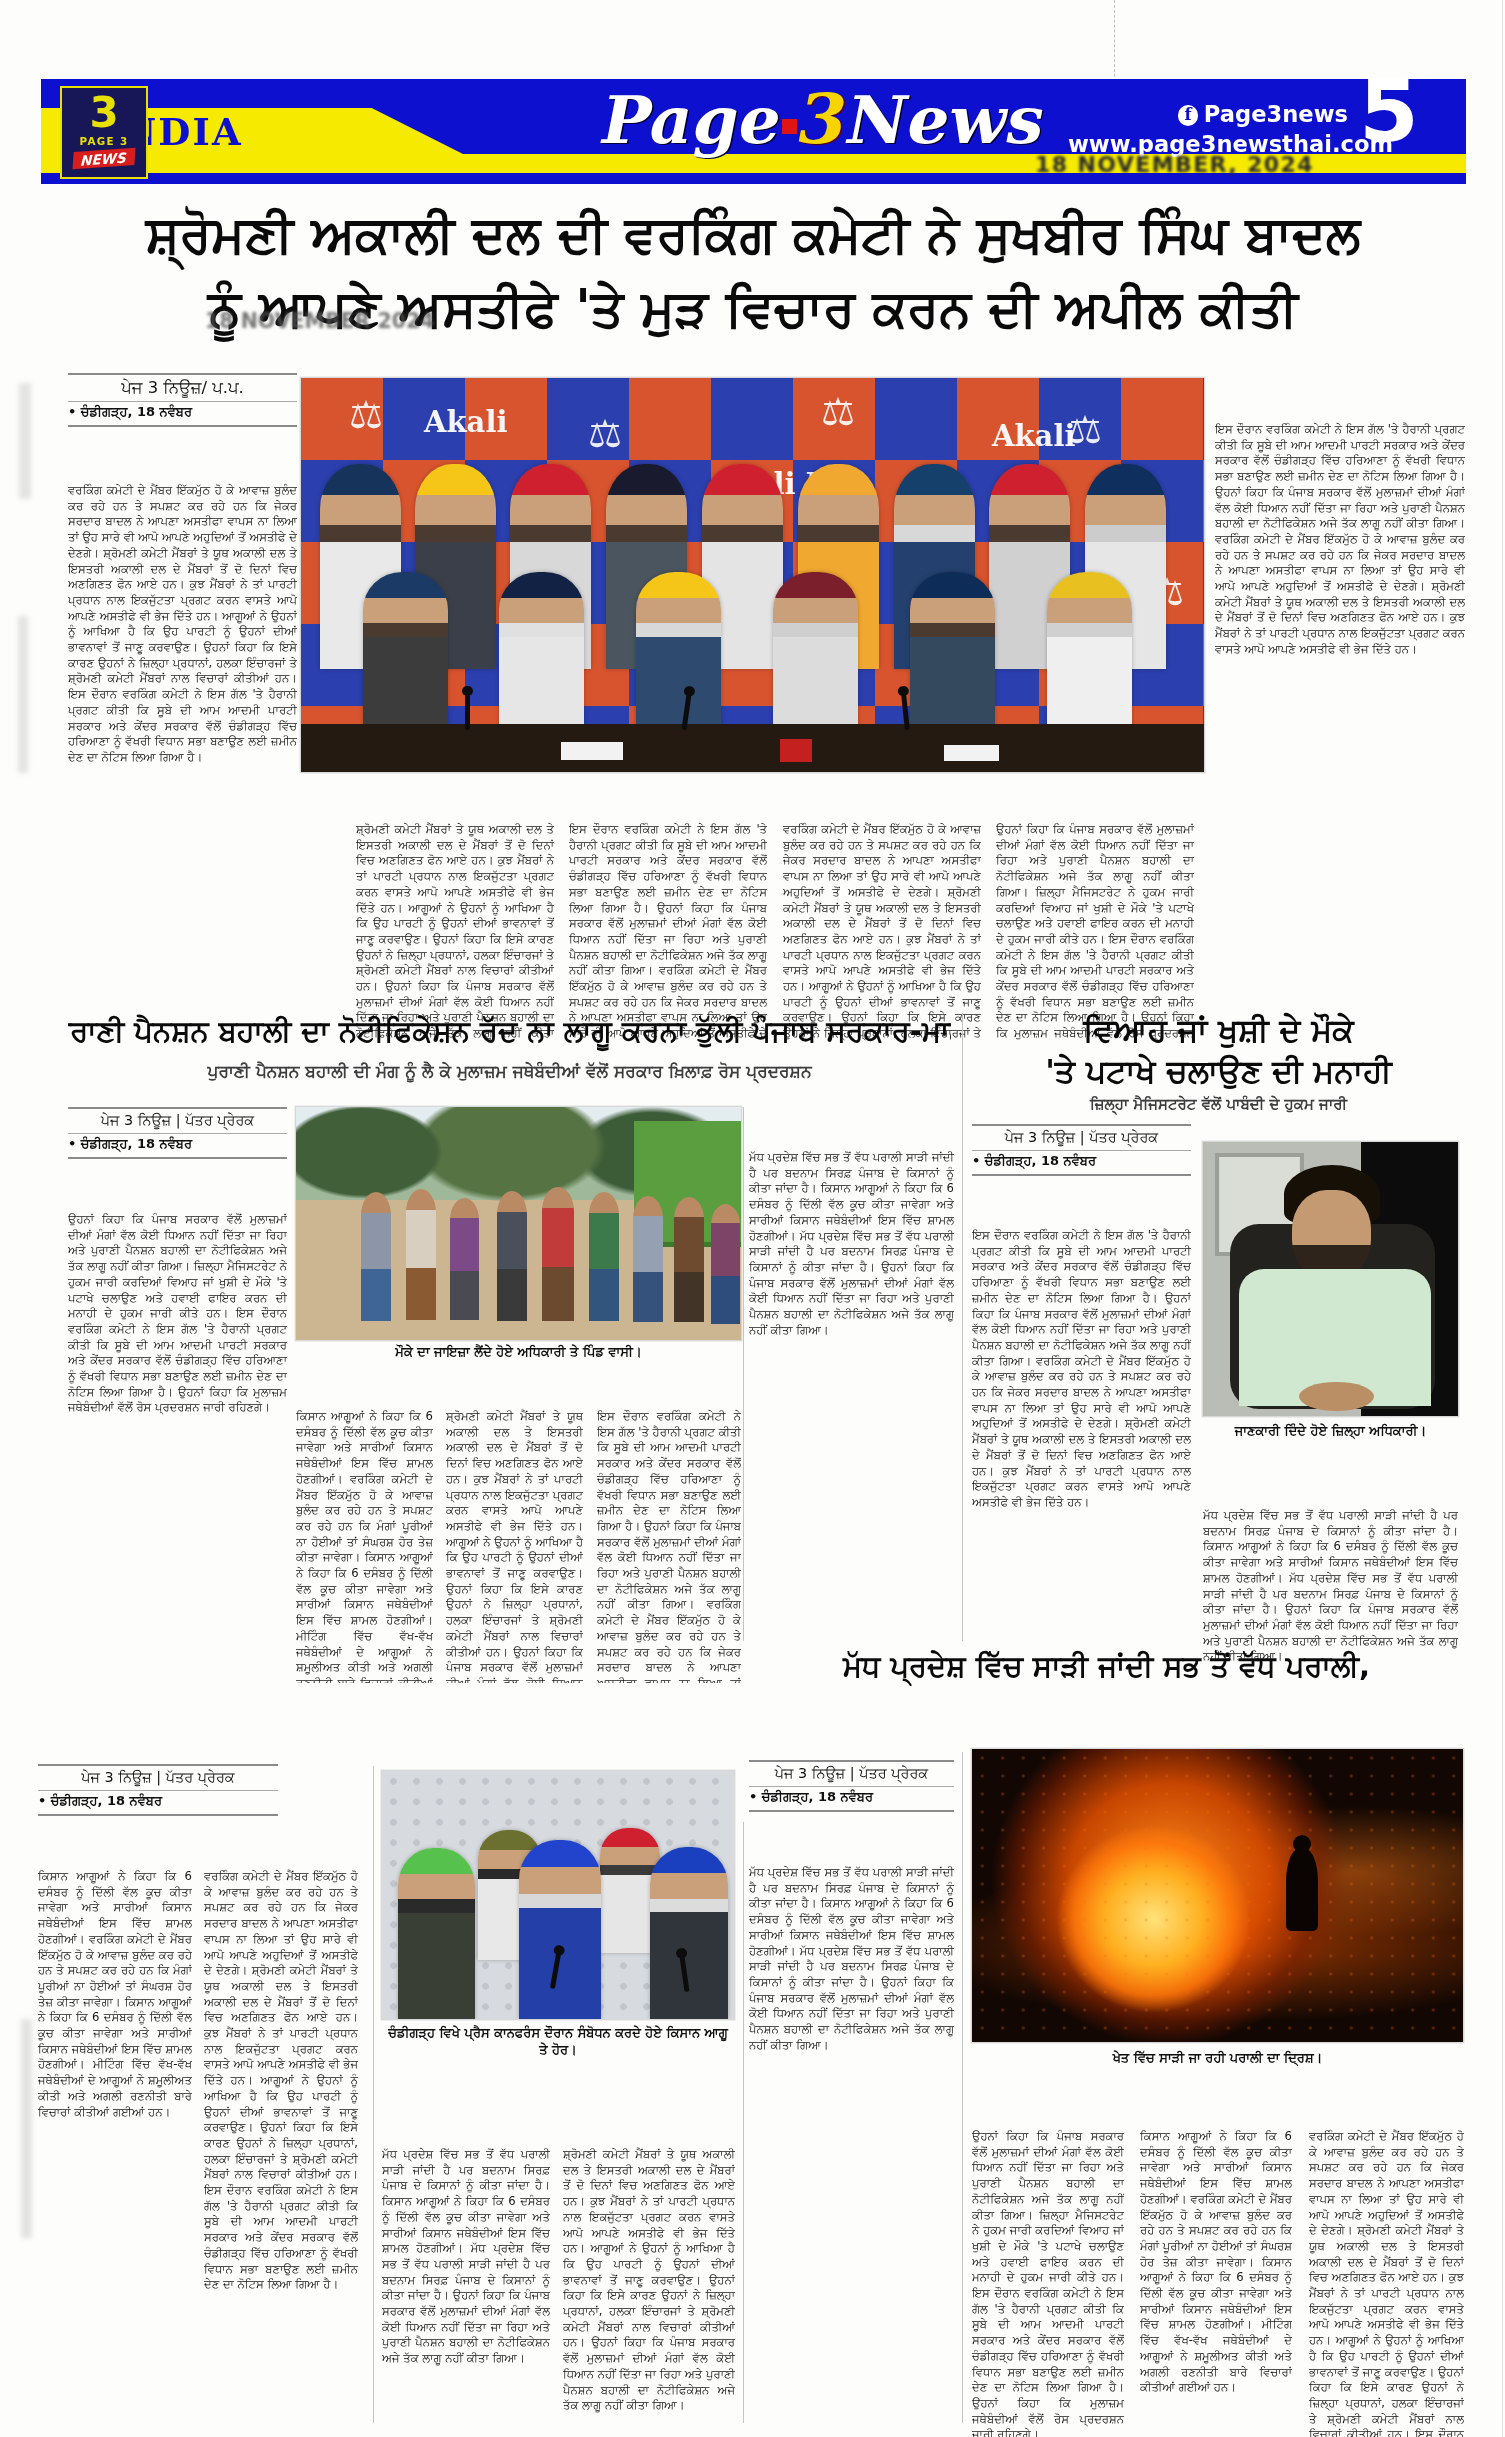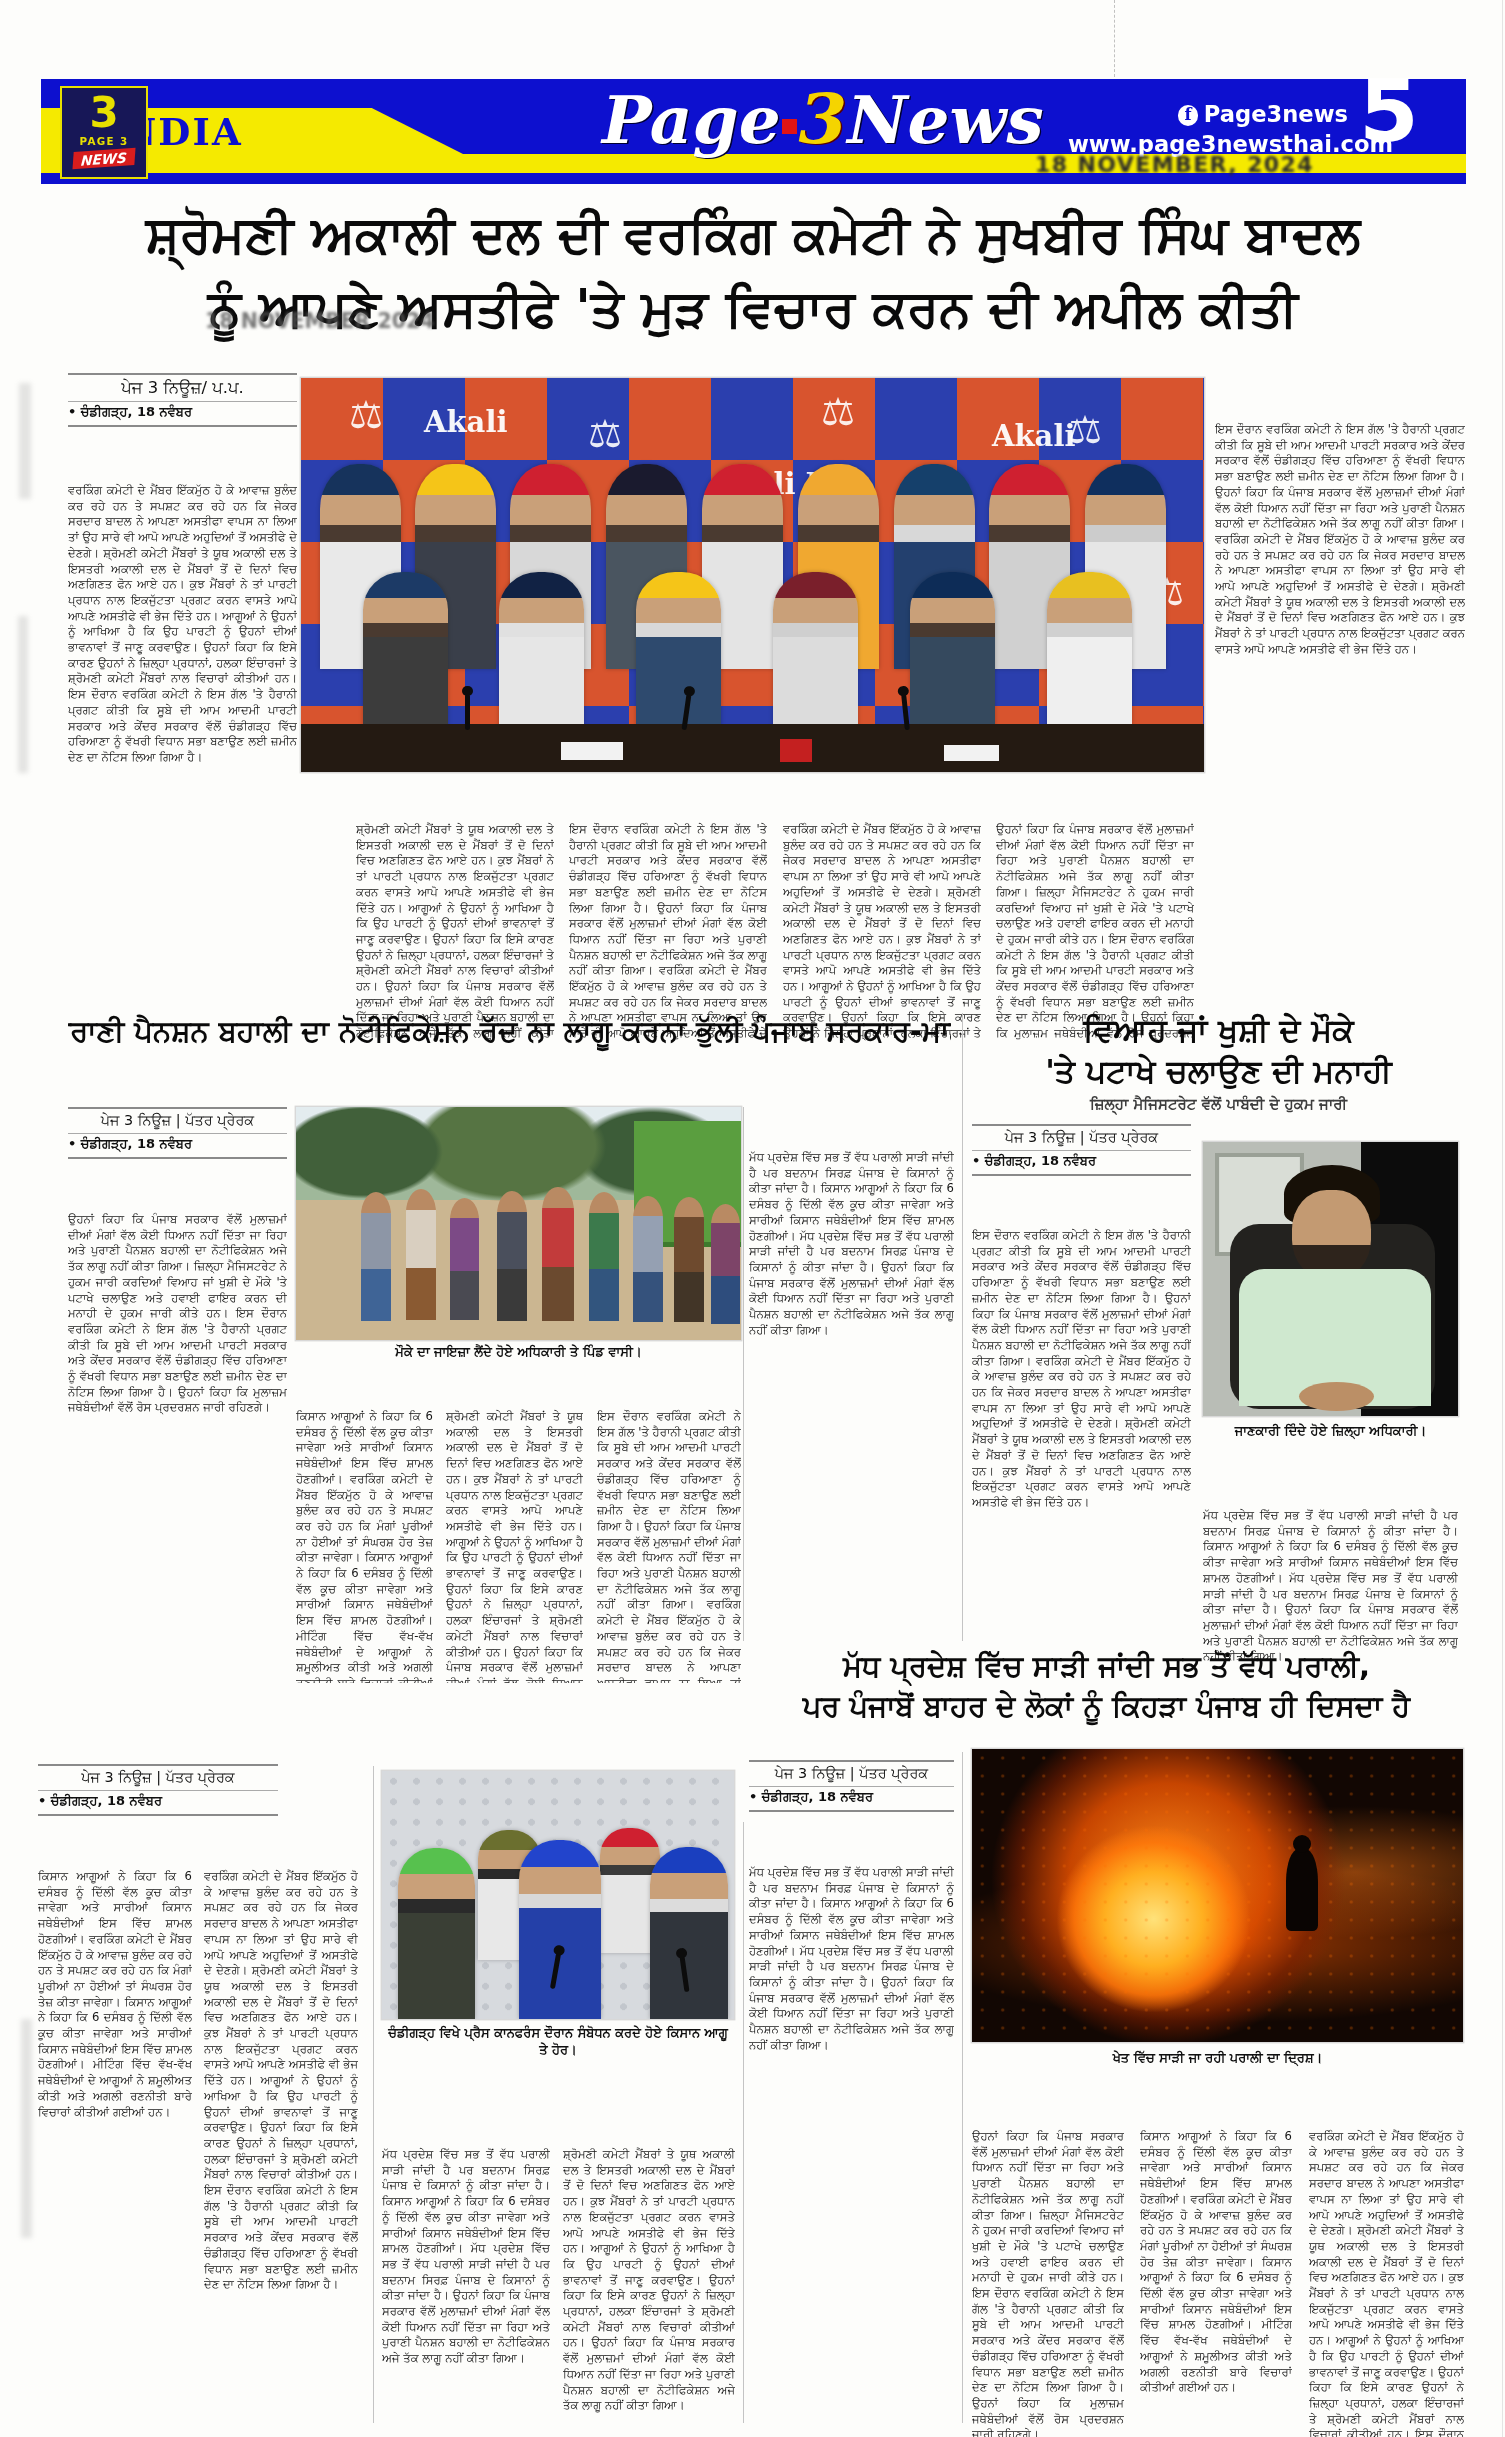--- a/index.html
+++ b/index.html
@@ -195,20 +195,23 @@
   </div>
 
   <div class="col" style="left:356px;top:782px;width:198px;height:220px">ਸ਼੍ਰੋਮਣੀ ਕਮੇਟੀ ਮੈਂਬਰਾਂ ਤੇ ਯੂਥ ਅਕਾਲੀ ਦਲ ਤੇ ਇਸਤਰੀ ਅਕਾਲੀ ਦਲ ਦੇ ਮੈਂਬਰਾਂ ਤੋਂ ਦੋ ਦਿਨਾਂ ਵਿਚ ਅਣਗਿਣਤ ਫੋਨ ਆਏ ਹਨ। ਕੁਝ ਮੈਂਬਰਾਂ ਨੇ ਤਾਂ ਪਾਰਟੀ ਪ੍ਰਧਾਨ ਨਾਲ ਇਕਜੁੱਟਤਾ ਪ੍ਰਗਟ ਕਰਨ ਵਾਸਤੇ ਆਪੋ ਆਪਣੇ ਅਸਤੀਫੇ ਵੀ ਭੇਜ ਦਿੱਤੇ ਹਨ। ਆਗੂਆਂ ਨੇ ਉਹਨਾਂ ਨੂੰ ਆਖਿਆ ਹੈ ਕਿ ਉਹ ਪਾਰਟੀ ਨੂੰ ਉਹਨਾਂ ਦੀਆਂ ਭਾਵਨਾਵਾਂ ਤੋਂ ਜਾਣੂ ਕਰਵਾਉਣ। ਉਹਨਾਂ ਕਿਹਾ ਕਿ ਇਸੇ ਕਾਰਣ ਉਹਨਾਂ ਨੇ ਜ਼ਿਲ੍ਹਾ ਪ੍ਰਧਾਨਾਂ, ਹਲਕਾ ਇੰਚਾਰਜਾਂ ਤੇ ਸ਼੍ਰੋਮਣੀ ਕਮੇਟੀ ਮੈਂਬਰਾਂ ਨਾਲ ਵਿਚਾਰਾਂ ਕੀਤੀਆਂ ਹਨ। ਉਹਨਾਂ ਕਿਹਾ ਕਿ ਪੰਜਾਬ ਸਰਕਾਰ ਵੱਲੋਂ ਮੁਲਾਜ਼ਮਾਂ ਦੀਆਂ ਮੰਗਾਂ ਵੱਲ ਕੋਈ ਧਿਆਨ ਨਹੀਂ ਦਿੱਤਾ ਜਾ ਰਿਹਾ ਅਤੇ ਪੁਰਾਣੀ ਪੈਨਸ਼ਨ ਬਹਾਲੀ ਦਾ ਨੋਟੀਫਿਕੇਸ਼ਨ ਅਜੇ ਤੱਕ ਲਾਗੂ ਨਹੀਂ ਕੀਤਾ ਗਿਆ।</div>
   <div class="col" style="left:569px;top:782px;width:198px;height:220px">ਇਸ ਦੌਰਾਨ ਵਰਕਿੰਗ ਕਮੇਟੀ ਨੇ ਇਸ ਗੱਲ 'ਤੇ ਹੈਰਾਨੀ ਪ੍ਰਗਟ ਕੀਤੀ ਕਿ ਸੂਬੇ ਦੀ ਆਮ ਆਦਮੀ ਪਾਰਟੀ ਸਰਕਾਰ ਅਤੇ ਕੇਂਦਰ ਸਰਕਾਰ ਵੱਲੋਂ ਚੰਡੀਗੜ੍ਹ ਵਿੱਚ ਹਰਿਆਣਾ ਨੂੰ ਵੱਖਰੀ ਵਿਧਾਨ ਸਭਾ ਬਣਾਉਣ ਲਈ ਜ਼ਮੀਨ ਦੇਣ ਦਾ ਨੋਟਿਸ ਲਿਆ ਗਿਆ ਹੈ। ਉਹਨਾਂ ਕਿਹਾ ਕਿ ਪੰਜਾਬ ਸਰਕਾਰ ਵੱਲੋਂ ਮੁਲਾਜ਼ਮਾਂ ਦੀਆਂ ਮੰਗਾਂ ਵੱਲ ਕੋਈ ਧਿਆਨ ਨਹੀਂ ਦਿੱਤਾ ਜਾ ਰਿਹਾ ਅਤੇ ਪੁਰਾਣੀ ਪੈਨਸ਼ਨ ਬਹਾਲੀ ਦਾ ਨੋਟੀਫਿਕੇਸ਼ਨ ਅਜੇ ਤੱਕ ਲਾਗੂ ਨਹੀਂ ਕੀਤਾ ਗਿਆ। ਵਰਕਿੰਗ ਕਮੇਟੀ ਦੇ ਮੈਂਬਰ ਇੱਕਮੁੱਠ ਹੋ ਕੇ ਆਵਾਜ਼ ਬੁਲੰਦ ਕਰ ਰਹੇ ਹਨ ਤੇ ਸਪਸ਼ਟ ਕਰ ਰਹੇ ਹਨ ਕਿ ਜੇਕਰ ਸਰਦਾਰ ਬਾਦਲ ਨੇ ਆਪਣਾ ਅਸਤੀਫਾ ਵਾਪਸ ਨਾ ਲਿਆ ਤਾਂ ਉਹ ਸਾਰੇ ਵੀ ਆਪੋ ਆਪਣੇ ਅਹੁਦਿਆਂ ਤੋਂ ਅਸਤੀਫੇ ਦੇ ਦੇਣਗੇ। ਸ਼੍ਰੋਮਣੀ ਕਮੇਟੀ ਮੈਂਬਰਾਂ ਤੇ ਯੂਥ ਅਕਾਲੀ ਦਲ ਤੇ ਇਸਤਰੀ ਅਕਾਲੀ ਦਲ ਦੇ ਮੈਂਬਰਾਂ ਤੋਂ ਦੋ ਦਿਨਾਂ ਵਿਚ ਅਣਗਿਣਤ ਫੋਨ ਆਏ ਹਨ। ਕੁਝ ਮੈਂਬਰਾਂ ਨੇ ਤਾਂ ਪਾਰਟੀ ਪ੍ਰਧਾਨ ਨਾਲ ਇਕਜੁੱਟਤਾ ਪ੍ਰਗਟ ਕਰਨ ਵਾਸਤੇ ਆਪੋ ਆਪਣੇ ਅਸਤੀਫੇ ਵੀ ਭੇਜ ਦਿੱਤੇ ਹਨ।</div>
   <div class="col" style="left:783px;top:782px;width:198px;height:220px">ਵਰਕਿੰਗ ਕਮੇਟੀ ਦੇ ਮੈਂਬਰ ਇੱਕਮੁੱਠ ਹੋ ਕੇ ਆਵਾਜ਼ ਬੁਲੰਦ ਕਰ ਰਹੇ ਹਨ ਤੇ ਸਪਸ਼ਟ ਕਰ ਰਹੇ ਹਨ ਕਿ ਜੇਕਰ ਸਰਦਾਰ ਬਾਦਲ ਨੇ ਆਪਣਾ ਅਸਤੀਫਾ ਵਾਪਸ ਨਾ ਲਿਆ ਤਾਂ ਉਹ ਸਾਰੇ ਵੀ ਆਪੋ ਆਪਣੇ ਅਹੁਦਿਆਂ ਤੋਂ ਅਸਤੀਫੇ ਦੇ ਦੇਣਗੇ। ਸ਼੍ਰੋਮਣੀ ਕਮੇਟੀ ਮੈਂਬਰਾਂ ਤੇ ਯੂਥ ਅਕਾਲੀ ਦਲ ਤੇ ਇਸਤਰੀ ਅਕਾਲੀ ਦਲ ਦੇ ਮੈਂਬਰਾਂ ਤੋਂ ਦੋ ਦਿਨਾਂ ਵਿਚ ਅਣਗਿਣਤ ਫੋਨ ਆਏ ਹਨ। ਕੁਝ ਮੈਂਬਰਾਂ ਨੇ ਤਾਂ ਪਾਰਟੀ ਪ੍ਰਧਾਨ ਨਾਲ ਇਕਜੁੱਟਤਾ ਪ੍ਰਗਟ ਕਰਨ ਵਾਸਤੇ ਆਪੋ ਆਪਣੇ ਅਸਤੀਫੇ ਵੀ ਭੇਜ ਦਿੱਤੇ ਹਨ। ਆਗੂਆਂ ਨੇ ਉਹਨਾਂ ਨੂੰ ਆਖਿਆ ਹੈ ਕਿ ਉਹ ਪਾਰਟੀ ਨੂੰ ਉਹਨਾਂ ਦੀਆਂ ਭਾਵਨਾਵਾਂ ਤੋਂ ਜਾਣੂ ਕਰਵਾਉਣ। ਉਹਨਾਂ ਕਿਹਾ ਕਿ ਇਸੇ ਕਾਰਣ ਉਹਨਾਂ ਨੇ ਜ਼ਿਲ੍ਹਾ ਪ੍ਰਧਾਨਾਂ, ਹਲਕਾ ਇੰਚਾਰਜਾਂ ਤੇ ਸ਼੍ਰੋਮਣੀ ਕਮੇਟੀ ਮੈਂਬਰਾਂ ਨਾਲ ਵਿਚਾਰਾਂ ਕੀਤੀਆਂ ਹਨ। ਇਸ ਦੌਰਾਨ ਵਰਕਿੰਗ ਕਮੇਟੀ ਨੇ ਇਸ ਗੱਲ 'ਤੇ ਹੈਰਾਨੀ ਪ੍ਰਗਟ ਕੀਤੀ ਕਿ ਸੂਬੇ ਦੀ ਆਮ ਆਦਮੀ ਪਾਰਟੀ ਸਰਕਾਰ ਅਤੇ ਕੇਂਦਰ ਸਰਕਾਰ ਵੱਲੋਂ ਚੰਡੀਗੜ੍ਹ ਵਿੱਚ ਹਰਿਆਣਾ ਨੂੰ ਵੱਖਰੀ ਵਿਧਾਨ ਸਭਾ ਬਣਾਉਣ ਲਈ ਜ਼ਮੀਨ ਦੇਣ ਦਾ ਨੋਟਿਸ ਲਿਆ ਗਿਆ ਹੈ।</div>
   <div class="col" style="left:996px;top:782px;width:198px;height:220px">ਉਹਨਾਂ ਕਿਹਾ ਕਿ ਪੰਜਾਬ ਸਰਕਾਰ ਵੱਲੋਂ ਮੁਲਾਜ਼ਮਾਂ ਦੀਆਂ ਮੰਗਾਂ ਵੱਲ ਕੋਈ ਧਿਆਨ ਨਹੀਂ ਦਿੱਤਾ ਜਾ ਰਿਹਾ ਅਤੇ ਪੁਰਾਣੀ ਪੈਨਸ਼ਨ ਬਹਾਲੀ ਦਾ ਨੋਟੀਫਿਕੇਸ਼ਨ ਅਜੇ ਤੱਕ ਲਾਗੂ ਨਹੀਂ ਕੀਤਾ ਗਿਆ। ਜ਼ਿਲ੍ਹਾ ਮੈਜਿਸਟਰੇਟ ਨੇ ਹੁਕਮ ਜਾਰੀ ਕਰਦਿਆਂ ਵਿਆਹ ਜਾਂ ਖੁਸ਼ੀ ਦੇ ਮੌਕੇ 'ਤੇ ਪਟਾਖੇ ਚਲਾਉਣ ਅਤੇ ਹਵਾਈ ਫਾਇਰ ਕਰਨ ਦੀ ਮਨਾਹੀ ਦੇ ਹੁਕਮ ਜਾਰੀ ਕੀਤੇ ਹਨ। ਇਸ ਦੌਰਾਨ ਵਰਕਿੰਗ ਕਮੇਟੀ ਨੇ ਇਸ ਗੱਲ 'ਤੇ ਹੈਰਾਨੀ ਪ੍ਰਗਟ ਕੀਤੀ ਕਿ ਸੂਬੇ ਦੀ ਆਮ ਆਦਮੀ ਪਾਰਟੀ ਸਰਕਾਰ ਅਤੇ ਕੇਂਦਰ ਸਰਕਾਰ ਵੱਲੋਂ ਚੰਡੀਗੜ੍ਹ ਵਿੱਚ ਹਰਿਆਣਾ ਨੂੰ ਵੱਖਰੀ ਵਿਧਾਨ ਸਭਾ ਬਣਾਉਣ ਲਈ ਜ਼ਮੀਨ ਦੇਣ ਦਾ ਨੋਟਿਸ ਲਿਆ ਗਿਆ ਹੈ। ਉਹਨਾਂ ਕਿਹਾ ਕਿ ਮੁਲਾਜ਼ਮ ਜਥੇਬੰਦੀਆਂ ਵੱਲੋਂ ਰੋਸ ਪ੍ਰਦਰਸ਼ਨ ਜਾਰੀ ਰਹਿਣਗੇ।</div>
 
   <div class="headline" style="left:68px;top:1014px;width:883px;height:41px;font-size:29px">
       <span>ਪੁਰਾਣੀ ਪੈਨਸ਼ਨ ਬਹਾਲੀ ਦਾ ਨੋਟੀਫਿਕੇਸ਼ਨ ਰੱਦ ਨਾ ਲਾਗੂ ਕਰਨਾ ਭੁੱਲੀ ਪੰਜਾਬ ਸਰਕਾਰ-ਮਾਨ</span>
     </div>
+  <div class="subhead" style="left:68px;top:1061px;width:883px;height:25px;font-size:17px">
+      <span>ਪੁਰਾਣੀ ਪੈਨਸ਼ਨ ਬਹਾਲੀ ਦੀ ਮੰਗ ਨੂੰ ਲੈ ਕੇ ਮੁਲਾਜ਼ਮ ਜਥੇਬੰਦੀਆਂ ਵੱਲੋਂ ਸਰਕਾਰ ਖ਼ਿਲਾਫ਼ ਰੋਸ ਪ੍ਰਦਰਸ਼ਨ</span>
+    </div>
 
   <div class="byline" style="left:68px;top:1107px;width:219px">
     <div class="b1" style="font-size:14.4px">ਪੇਜ 3 ਨਿਊਜ਼ | ਪੱਤਰ ਪ੍ਰੇਰਕ</div>
     <div class="b2">• ਚੰਡੀਗੜ੍ਹ, 18 ਨਵੰਬਰ</div>
   </div>
   <div class="col" style="left:68px;top:1172px;width:219px;height:471px">ਉਹਨਾਂ ਕਿਹਾ ਕਿ ਪੰਜਾਬ ਸਰਕਾਰ ਵੱਲੋਂ ਮੁਲਾਜ਼ਮਾਂ ਦੀਆਂ ਮੰਗਾਂ ਵੱਲ ਕੋਈ ਧਿਆਨ ਨਹੀਂ ਦਿੱਤਾ ਜਾ ਰਿਹਾ ਅਤੇ ਪੁਰਾਣੀ ਪੈਨਸ਼ਨ ਬਹਾਲੀ ਦਾ ਨੋਟੀਫਿਕੇਸ਼ਨ ਅਜੇ ਤੱਕ ਲਾਗੂ ਨਹੀਂ ਕੀਤਾ ਗਿਆ। ਜ਼ਿਲ੍ਹਾ ਮੈਜਿਸਟਰੇਟ ਨੇ ਹੁਕਮ ਜਾਰੀ ਕਰਦਿਆਂ ਵਿਆਹ ਜਾਂ ਖੁਸ਼ੀ ਦੇ ਮੌਕੇ 'ਤੇ ਪਟਾਖੇ ਚਲਾਉਣ ਅਤੇ ਹਵਾਈ ਫਾਇਰ ਕਰਨ ਦੀ ਮਨਾਹੀ ਦੇ ਹੁਕਮ ਜਾਰੀ ਕੀਤੇ ਹਨ। ਇਸ ਦੌਰਾਨ ਵਰਕਿੰਗ ਕਮੇਟੀ ਨੇ ਇਸ ਗੱਲ 'ਤੇ ਹੈਰਾਨੀ ਪ੍ਰਗਟ ਕੀਤੀ ਕਿ ਸੂਬੇ ਦੀ ਆਮ ਆਦਮੀ ਪਾਰਟੀ ਸਰਕਾਰ ਅਤੇ ਕੇਂਦਰ ਸਰਕਾਰ ਵੱਲੋਂ ਚੰਡੀਗੜ੍ਹ ਵਿੱਚ ਹਰਿਆਣਾ ਨੂੰ ਵੱਖਰੀ ਵਿਧਾਨ ਸਭਾ ਬਣਾਉਣ ਲਈ ਜ਼ਮੀਨ ਦੇਣ ਦਾ ਨੋਟਿਸ ਲਿਆ ਗਿਆ ਹੈ। ਉਹਨਾਂ ਕਿਹਾ ਕਿ ਮੁਲਾਜ਼ਮ ਜਥੇਬੰਦੀਆਂ ਵੱਲੋਂ ਰੋਸ ਪ੍ਰਦਰਸ਼ਨ ਜਾਰੀ ਰਹਿਣਗੇ।</div>
 
   <div class="photo photo-out" style="left:296px;top:1107px;width:445px;height:233px">
     <div class="tree-band"></div>
     <div class="building"></div>
@@ -276,23 +279,20 @@
     <div class="mic" style="left:300px;bottom:27px;z-index:5;transform:rotate(-8deg)"></div>
   </div>
   <div class="caption" style="left:382px;top:2024px;width:352px;height:55px">ਚੰਡੀਗੜ੍ਹ ਵਿਖੇ ਪ੍ਰੈਸ ਕਾਨਫਰੰਸ ਦੌਰਾਨ ਸੰਬੋਧਨ ਕਰਦੇ ਹੋਏ ਕਿਸਾਨ ਆਗੂ ਤੇ ਹੋਰ।</div>
   <div class="col" style="left:382px;top:2107px;width:168px;height:316px">ਮੱਧ ਪ੍ਰਦੇਸ਼ ਵਿੱਚ ਸਭ ਤੋਂ ਵੱਧ ਪਰਾਲੀ ਸਾੜੀ ਜਾਂਦੀ ਹੈ ਪਰ ਬਦਨਾਮ ਸਿਰਫ਼ ਪੰਜਾਬ ਦੇ ਕਿਸਾਨਾਂ ਨੂੰ ਕੀਤਾ ਜਾਂਦਾ ਹੈ। ਕਿਸਾਨ ਆਗੂਆਂ ਨੇ ਕਿਹਾ ਕਿ 6 ਦਸੰਬਰ ਨੂੰ ਦਿੱਲੀ ਵੱਲ ਕੂਚ ਕੀਤਾ ਜਾਵੇਗਾ ਅਤੇ ਸਾਰੀਆਂ ਕਿਸਾਨ ਜਥੇਬੰਦੀਆਂ ਇਸ ਵਿੱਚ ਸ਼ਾਮਲ ਹੋਣਗੀਆਂ। ਮੱਧ ਪ੍ਰਦੇਸ਼ ਵਿੱਚ ਸਭ ਤੋਂ ਵੱਧ ਪਰਾਲੀ ਸਾੜੀ ਜਾਂਦੀ ਹੈ ਪਰ ਬਦਨਾਮ ਸਿਰਫ਼ ਪੰਜਾਬ ਦੇ ਕਿਸਾਨਾਂ ਨੂੰ ਕੀਤਾ ਜਾਂਦਾ ਹੈ। ਉਹਨਾਂ ਕਿਹਾ ਕਿ ਪੰਜਾਬ ਸਰਕਾਰ ਵੱਲੋਂ ਮੁਲਾਜ਼ਮਾਂ ਦੀਆਂ ਮੰਗਾਂ ਵੱਲ ਕੋਈ ਧਿਆਨ ਨਹੀਂ ਦਿੱਤਾ ਜਾ ਰਿਹਾ ਅਤੇ ਪੁਰਾਣੀ ਪੈਨਸ਼ਨ ਬਹਾਲੀ ਦਾ ਨੋਟੀਫਿਕੇਸ਼ਨ ਅਜੇ ਤੱਕ ਲਾਗੂ ਨਹੀਂ ਕੀਤਾ ਗਿਆ।</div>
   <div class="col" style="left:563px;top:2107px;width:172px;height:316px">ਸ਼੍ਰੋਮਣੀ ਕਮੇਟੀ ਮੈਂਬਰਾਂ ਤੇ ਯੂਥ ਅਕਾਲੀ ਦਲ ਤੇ ਇਸਤਰੀ ਅਕਾਲੀ ਦਲ ਦੇ ਮੈਂਬਰਾਂ ਤੋਂ ਦੋ ਦਿਨਾਂ ਵਿਚ ਅਣਗਿਣਤ ਫੋਨ ਆਏ ਹਨ। ਕੁਝ ਮੈਂਬਰਾਂ ਨੇ ਤਾਂ ਪਾਰਟੀ ਪ੍ਰਧਾਨ ਨਾਲ ਇਕਜੁੱਟਤਾ ਪ੍ਰਗਟ ਕਰਨ ਵਾਸਤੇ ਆਪੋ ਆਪਣੇ ਅਸਤੀਫੇ ਵੀ ਭੇਜ ਦਿੱਤੇ ਹਨ। ਆਗੂਆਂ ਨੇ ਉਹਨਾਂ ਨੂੰ ਆਖਿਆ ਹੈ ਕਿ ਉਹ ਪਾਰਟੀ ਨੂੰ ਉਹਨਾਂ ਦੀਆਂ ਭਾਵਨਾਵਾਂ ਤੋਂ ਜਾਣੂ ਕਰਵਾਉਣ। ਉਹਨਾਂ ਕਿਹਾ ਕਿ ਇਸੇ ਕਾਰਣ ਉਹਨਾਂ ਨੇ ਜ਼ਿਲ੍ਹਾ ਪ੍ਰਧਾਨਾਂ, ਹਲਕਾ ਇੰਚਾਰਜਾਂ ਤੇ ਸ਼੍ਰੋਮਣੀ ਕਮੇਟੀ ਮੈਂਬਰਾਂ ਨਾਲ ਵਿਚਾਰਾਂ ਕੀਤੀਆਂ ਹਨ। ਉਹਨਾਂ ਕਿਹਾ ਕਿ ਪੰਜਾਬ ਸਰਕਾਰ ਵੱਲੋਂ ਮੁਲਾਜ਼ਮਾਂ ਦੀਆਂ ਮੰਗਾਂ ਵੱਲ ਕੋਈ ਧਿਆਨ ਨਹੀਂ ਦਿੱਤਾ ਜਾ ਰਿਹਾ ਅਤੇ ਪੁਰਾਣੀ ਪੈਨਸ਼ਨ ਬਹਾਲੀ ਦਾ ਨੋਟੀਫਿਕੇਸ਼ਨ ਅਜੇ ਤੱਕ ਲਾਗੂ ਨਹੀਂ ਕੀਤਾ ਗਿਆ।</div>
 
   <div class="vrule" style="left:743px;top:1822px;height:601px"></div>
   <div class="headline" style="left:749px;top:1649px;width:715px;height:37px;font-size:29px">
       <span>ਮੱਧ ਪ੍ਰਦੇਸ਼ ਵਿੱਚ ਸਾੜੀ ਜਾਂਦੀ ਸਭ ਤੋਂ ਵੱਧ ਪਰਾਲੀ,</span>
     </div>
-  <div class="headline" style="left:749px;top:1689px;width:715px;height:37px;font-size:29px">
-      <span>ਪਰ ਪੰਜਾਬੋਂ ਬਾਹਰ ਦੇ ਲੋਕਾਂ ਨੂੰ ਕਿਹੜਾ ਪੰਜਾਬ ਹੀ ਦਿਸਦਾ ਹੈ</span>
-    </div>
 
   <div class="byline" style="left:749px;top:1760px;width:205px">
     <div class="b1" style="font-size:14.4px">ਪੇਜ 3 ਨਿਊਜ਼ | ਪੱਤਰ ਪ੍ਰੇਰਕ</div>
     <div class="b2">• ਚੰਡੀਗੜ੍ਹ, 18 ਨਵੰਬਰ</div>
   </div>
   <div class="col" style="left:749px;top:1825px;width:205px;height:598px">ਮੱਧ ਪ੍ਰਦੇਸ਼ ਵਿੱਚ ਸਭ ਤੋਂ ਵੱਧ ਪਰਾਲੀ ਸਾੜੀ ਜਾਂਦੀ ਹੈ ਪਰ ਬਦਨਾਮ ਸਿਰਫ਼ ਪੰਜਾਬ ਦੇ ਕਿਸਾਨਾਂ ਨੂੰ ਕੀਤਾ ਜਾਂਦਾ ਹੈ। ਕਿਸਾਨ ਆਗੂਆਂ ਨੇ ਕਿਹਾ ਕਿ 6 ਦਸੰਬਰ ਨੂੰ ਦਿੱਲੀ ਵੱਲ ਕੂਚ ਕੀਤਾ ਜਾਵੇਗਾ ਅਤੇ ਸਾਰੀਆਂ ਕਿਸਾਨ ਜਥੇਬੰਦੀਆਂ ਇਸ ਵਿੱਚ ਸ਼ਾਮਲ ਹੋਣਗੀਆਂ। ਮੱਧ ਪ੍ਰਦੇਸ਼ ਵਿੱਚ ਸਭ ਤੋਂ ਵੱਧ ਪਰਾਲੀ ਸਾੜੀ ਜਾਂਦੀ ਹੈ ਪਰ ਬਦਨਾਮ ਸਿਰਫ਼ ਪੰਜਾਬ ਦੇ ਕਿਸਾਨਾਂ ਨੂੰ ਕੀਤਾ ਜਾਂਦਾ ਹੈ। ਉਹਨਾਂ ਕਿਹਾ ਕਿ ਪੰਜਾਬ ਸਰਕਾਰ ਵੱਲੋਂ ਮੁਲਾਜ਼ਮਾਂ ਦੀਆਂ ਮੰਗਾਂ ਵੱਲ ਕੋਈ ਧਿਆਨ ਨਹੀਂ ਦਿੱਤਾ ਜਾ ਰਿਹਾ ਅਤੇ ਪੁਰਾਣੀ ਪੈਨਸ਼ਨ ਬਹਾਲੀ ਦਾ ਨੋਟੀਫਿਕੇਸ਼ਨ ਅਜੇ ਤੱਕ ਲਾਗੂ ਨਹੀਂ ਕੀਤਾ ਗਿਆ।</div>
   <div class="vrule" style="left:962px;top:1752px;height:671px"></div>
 
   <div class="photo photo-fire" style="left:972px;top:1749px;width:491px;height:293px">
     <div class="fire-fig"></div>

